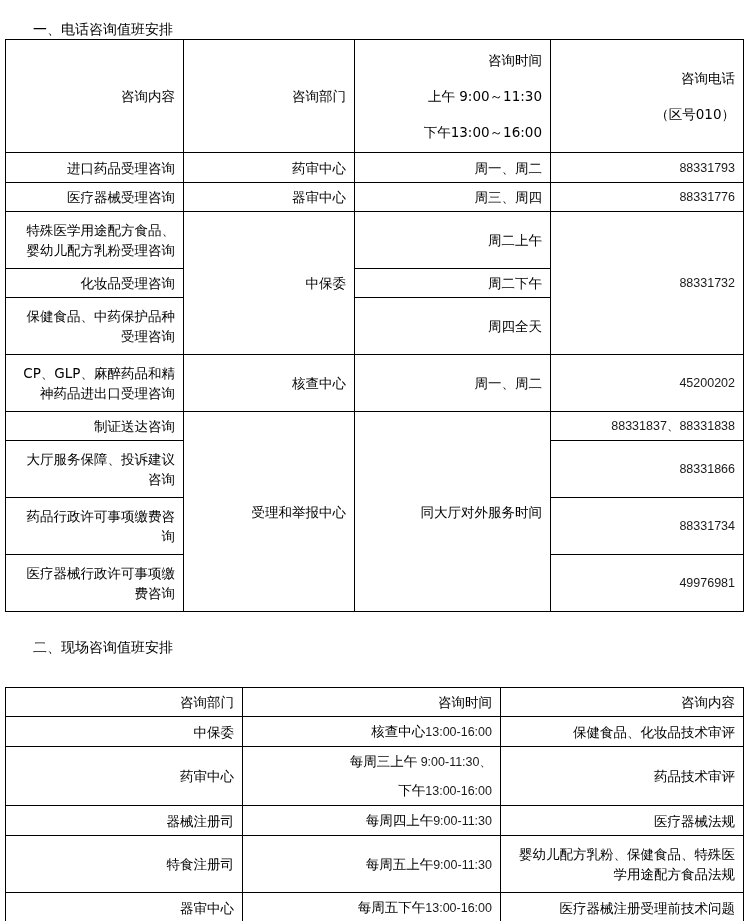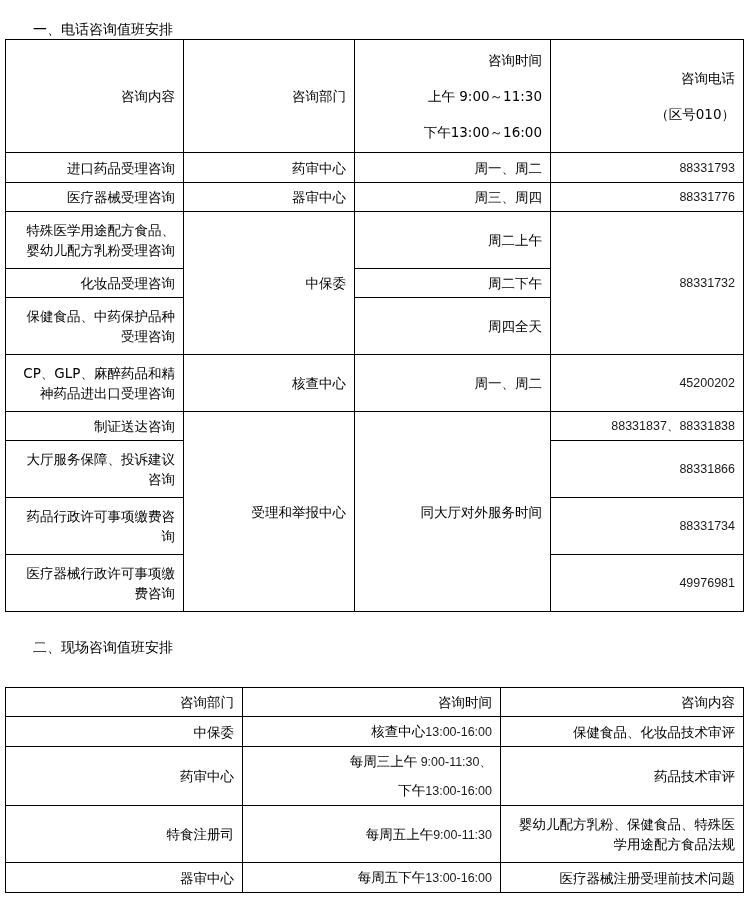--- a/index.html
+++ b/index.html
@@ -120,20 +120,25 @@
     <td>保健食品、化妆品技术审评</td>
   </tr>
   <tr style="height:57px">
     <td>药审中心</td>
     <td>
       <div><span>每周三上午</span><span class="num"> 9:00-11:30、</span></div>
       <div><span>下午</span><span class="num">13:00-16:00</span></div>
     </td>
     <td>药品技术审评</td>
   </tr>
+  <tr style="height:29px">
+    <td>器械注册司</td>
+    <td><span>每周四上午</span><span class="num">9:00-11:30</span></td>
+    <td>医疗器械法规</td>
+  </tr>
   <tr style="height:57px">
     <td>特食注册司</td>
     <td><span>每周五上午</span><span class="num">9:00-11:30</span></td>
     <td class="wrap">婴幼儿配方乳粉、保健食品、特殊医学用途配方食品法规</td>
   </tr>
   <tr style="height:29px">
     <td>器审中心</td>
     <td><span>每周五下午</span><span class="num">13:00-16:00</span></td>
     <td>医疗器械注册受理前技术问题</td>
   </tr>

